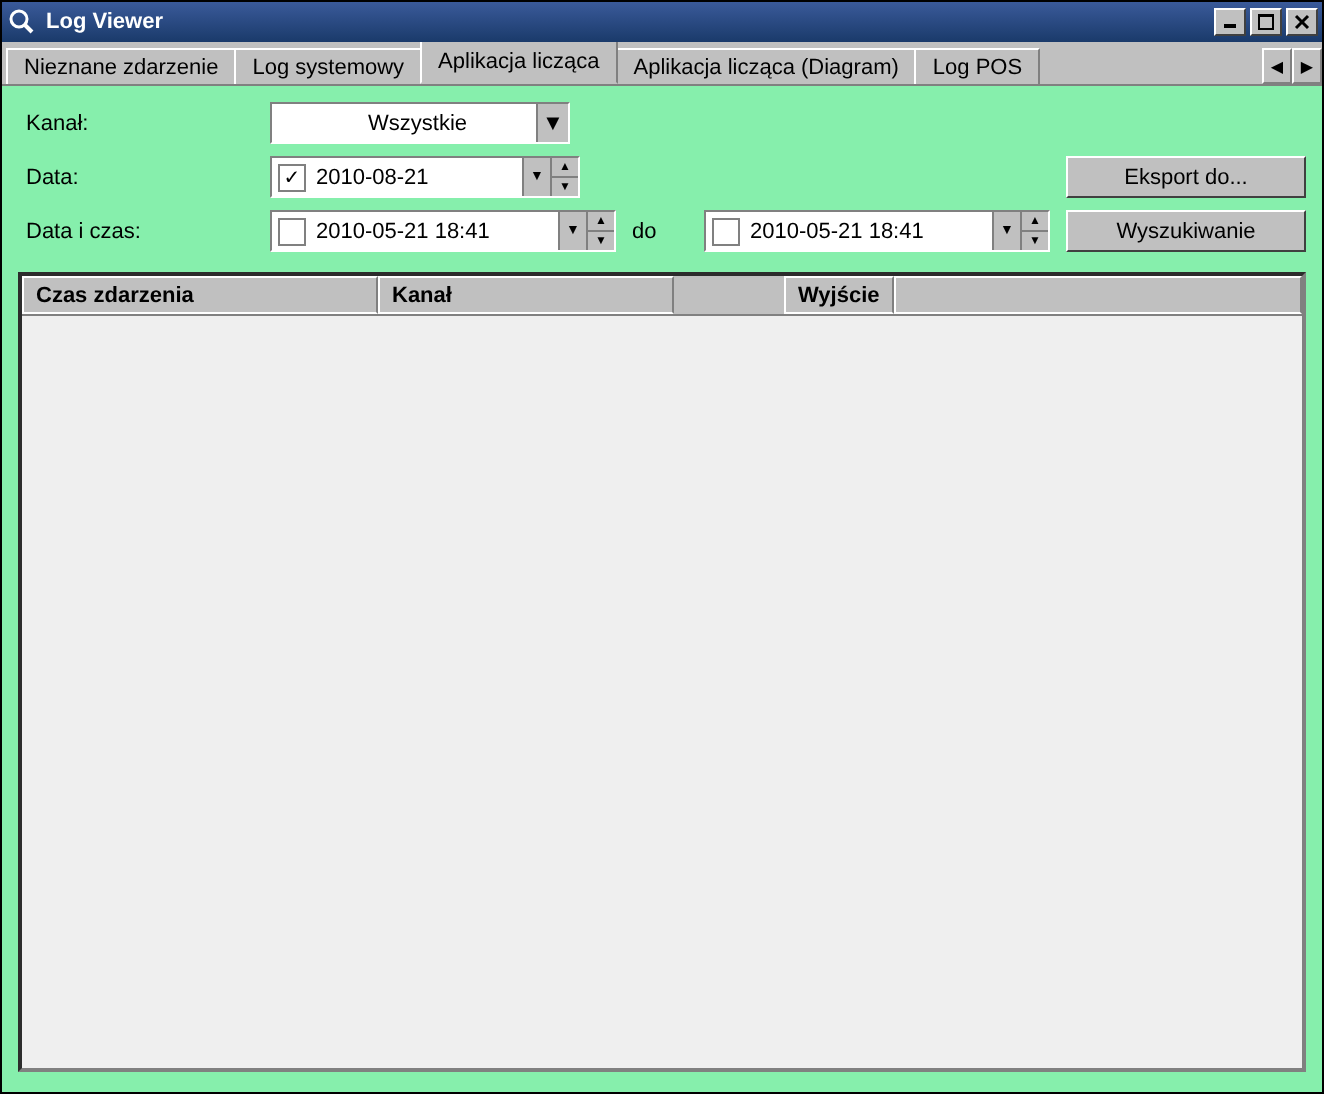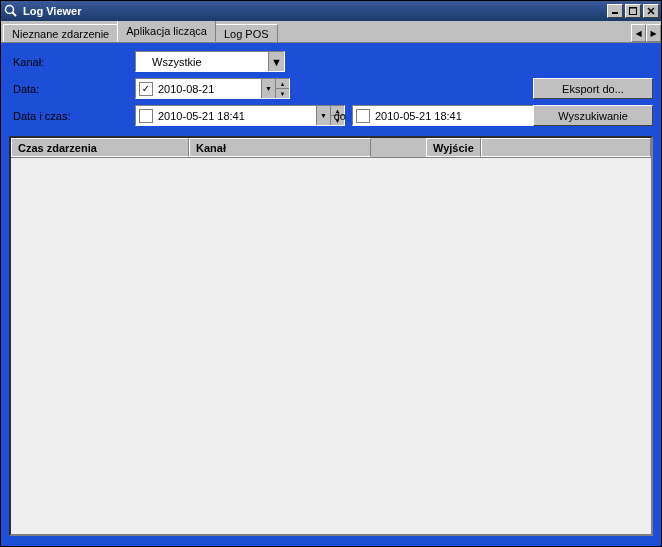--- a/index.html
+++ b/index.html
@@ -14,47 +14,47 @@
     .titlebar .win-btn { width: 16px; height: 14px; background: #c0c0c0; border: 1px solid #fff; border-right-color: #404040; border-bottom-color: #404040; display: flex; align-items: center; justify-content: center; font-family: Arial; font-size: 10px; font-weight: bold; color: #000; cursor: pointer; }
     .titlebar .win-btn svg { display: block; }
 
     .tabs-bar { height: 22px; background: #c0c0c0; border-bottom: 1px solid #808080; display: flex; align-items: flex-end; padding-left: 2px; padding-right: 0; overflow: hidden; position: relative; }
     .tabs-scroll { display: flex; flex: 1; overflow: hidden; align-items: flex-end; }
     .tab { padding: 3px 8px; background: #c0c0c0; border: 1px solid #fff; border-bottom: none; border-right-color: #808080; margin-right: -1px; white-space: nowrap; cursor: pointer; position: relative; top: 1px; text-align: center; }
     .tab.active { background: #c0c0c0; z-index: 2; border-bottom: 1px solid #c0c0c0; padding-top: 4px; padding-bottom: 4px; top: 0; }
     .tab-arrows { display: flex; }
     .tab-arrow { width: 15px; height: 18px; background: #c0c0c0; border: 1px solid #fff; border-right-color: #808080; border-bottom-color: #808080; cursor: pointer; display: flex; align-items: center; justify-content: center; font-size: 8px; }
 
-    .content { flex: 1; background: #1d4ed8; padding: 8px 8px 10px 8px; display: flex; flex-direction: column; }
+    .content { flex: 1; background: #86efac; padding: 8px 8px 10px 8px; display: flex; flex-direction: column; }
 
     .filter-grid { display: grid; grid-template-columns: 120px 175px 30px 175px auto; gap: 6px 6px; align-items: center; margin-bottom: 10px; }
     .filter-label { color: #000; padding-left: 4px; }
     .btn { height: 21px; background: #c0c0c0; border: 1px solid #fff; border-right-color: #404040; border-bottom-color: #404040; padding: 0 8px; cursor: pointer; display: flex; align-items: center; justify-content: center; min-width: 110px; }
 
     .select-wrap { display: inline-flex; align-items: center; }
     .select-box { height: 21px; width: 150px; border: 1px solid #808080; border-right-color: #fff; border-bottom-color: #fff; display: inline-flex; align-items: center; background: #fff; }
-    .select-box .select-text { flex: 1; padding: 0 16px; white-space: nowrap; overflow: hidden; }
+    .select-box .select-text { flex: 1; padding: 0 4px; white-space: nowrap; overflow: hidden; margin-left: 44px; }
     .select-box .dropdown-btn { width: 16px; height: 100%; background: #c0c0c0; border-left: 1px solid #808080; display: flex; align-items: center; justify-content: center; cursor: pointer; }
 
     .date-box { height: 21px; display: inline-flex; border: 1px solid #808080; border-right-color: #fff; border-bottom-color: #fff; background: #fff; align-items: center; width: 155px; }
-    .date-box.wide { width: 210px; }
+    .date-box.wide { width: 173px; }
     .date-box .cb { width: 14px; height: 14px; margin: 0 3px; border: 1px solid #808080; display: flex; align-items: center; justify-content: center; background: #fff; font-size: 10px; cursor: pointer; }
     .date-box .date-text { flex: 1; padding: 0 2px; white-space: nowrap; overflow: hidden; }
     .date-box .dropdown-btn { width: 14px; height: 100%; background: #c0c0c0; border-left: 1px solid #808080; display: flex; align-items: center; justify-content: center; cursor: pointer; font-size: 7px; }
     .date-box .spinner { width: 14px; height: 100%; display: flex; flex-direction: column; border-left: 1px solid #808080; }
     .date-box .spinner .spin-btn { flex: 1; background: #c0c0c0; border-bottom: 1px solid #808080; display: flex; align-items: center; justify-content: center; font-size: 6px; cursor: pointer; }
     .date-box .spinner .spin-btn:last-child { border-bottom: none; }
 
-    .do-label { text-align: right; }
+    .do-label { text-align: left; }
 
     .table-wrap { flex: 1; border: 2px inset #808080; background: #fff; display: flex; flex-direction: column; }
     .table-header { height: 20px; background: #c0c0c0; display: flex; border-bottom: 1px solid #808080; }
     .th { padding: 3px 6px; border-right: 1px solid #808080; border-bottom: 1px solid #fff; border-top: 1px solid #fff; border-left: 1px solid #fff; display: flex; align-items: center; white-space: nowrap; overflow: hidden; font-weight: bold; }
     .th:nth-child(1){ width: 178px; }
-    .th:nth-child(2){ width: 182px; }
+    .th:nth-child(2){ width: 148px; }
     .th:nth-child(3){ width: 55px; margin-top: 25px; }
     .th:nth-child(4){ width: 55px; }
     .th:nth-child(5){ flex: 1; }
     .table-body { flex: 1; background: #efefef; }
   </style>
 </head>
 <body>
 
 <div class="window">
 
@@ -83,21 +83,23 @@
             <line x1="1" y1="1" x2="7" y2="7" stroke="#000" stroke-width="1.5"></line>
             <line x1="7" y1="1" x2="1" y2="7" stroke="#000" stroke-width="1.5"></line>
           </svg>
         </div>
     </div>
   </div>
 
   <div class="tabs-bar">
     <div class="tabs-scroll">
       <div class="tab">Nieznane zdarzenie</div>
+      <div class="tab">Log systemowy</div>
       <div class="tab active">Aplikacja licząca</div>
+      <div class="tab">Aplikacja licząca (Diagram)</div>
       <div class="tab">Log POS</div>
     </div>
     <div class="tab-arrows">
       <div class="tab-arrow">◀</div>
       <div class="tab-arrow">▶</div>
     </div>
   </div>
 
   <div class="content">
 

